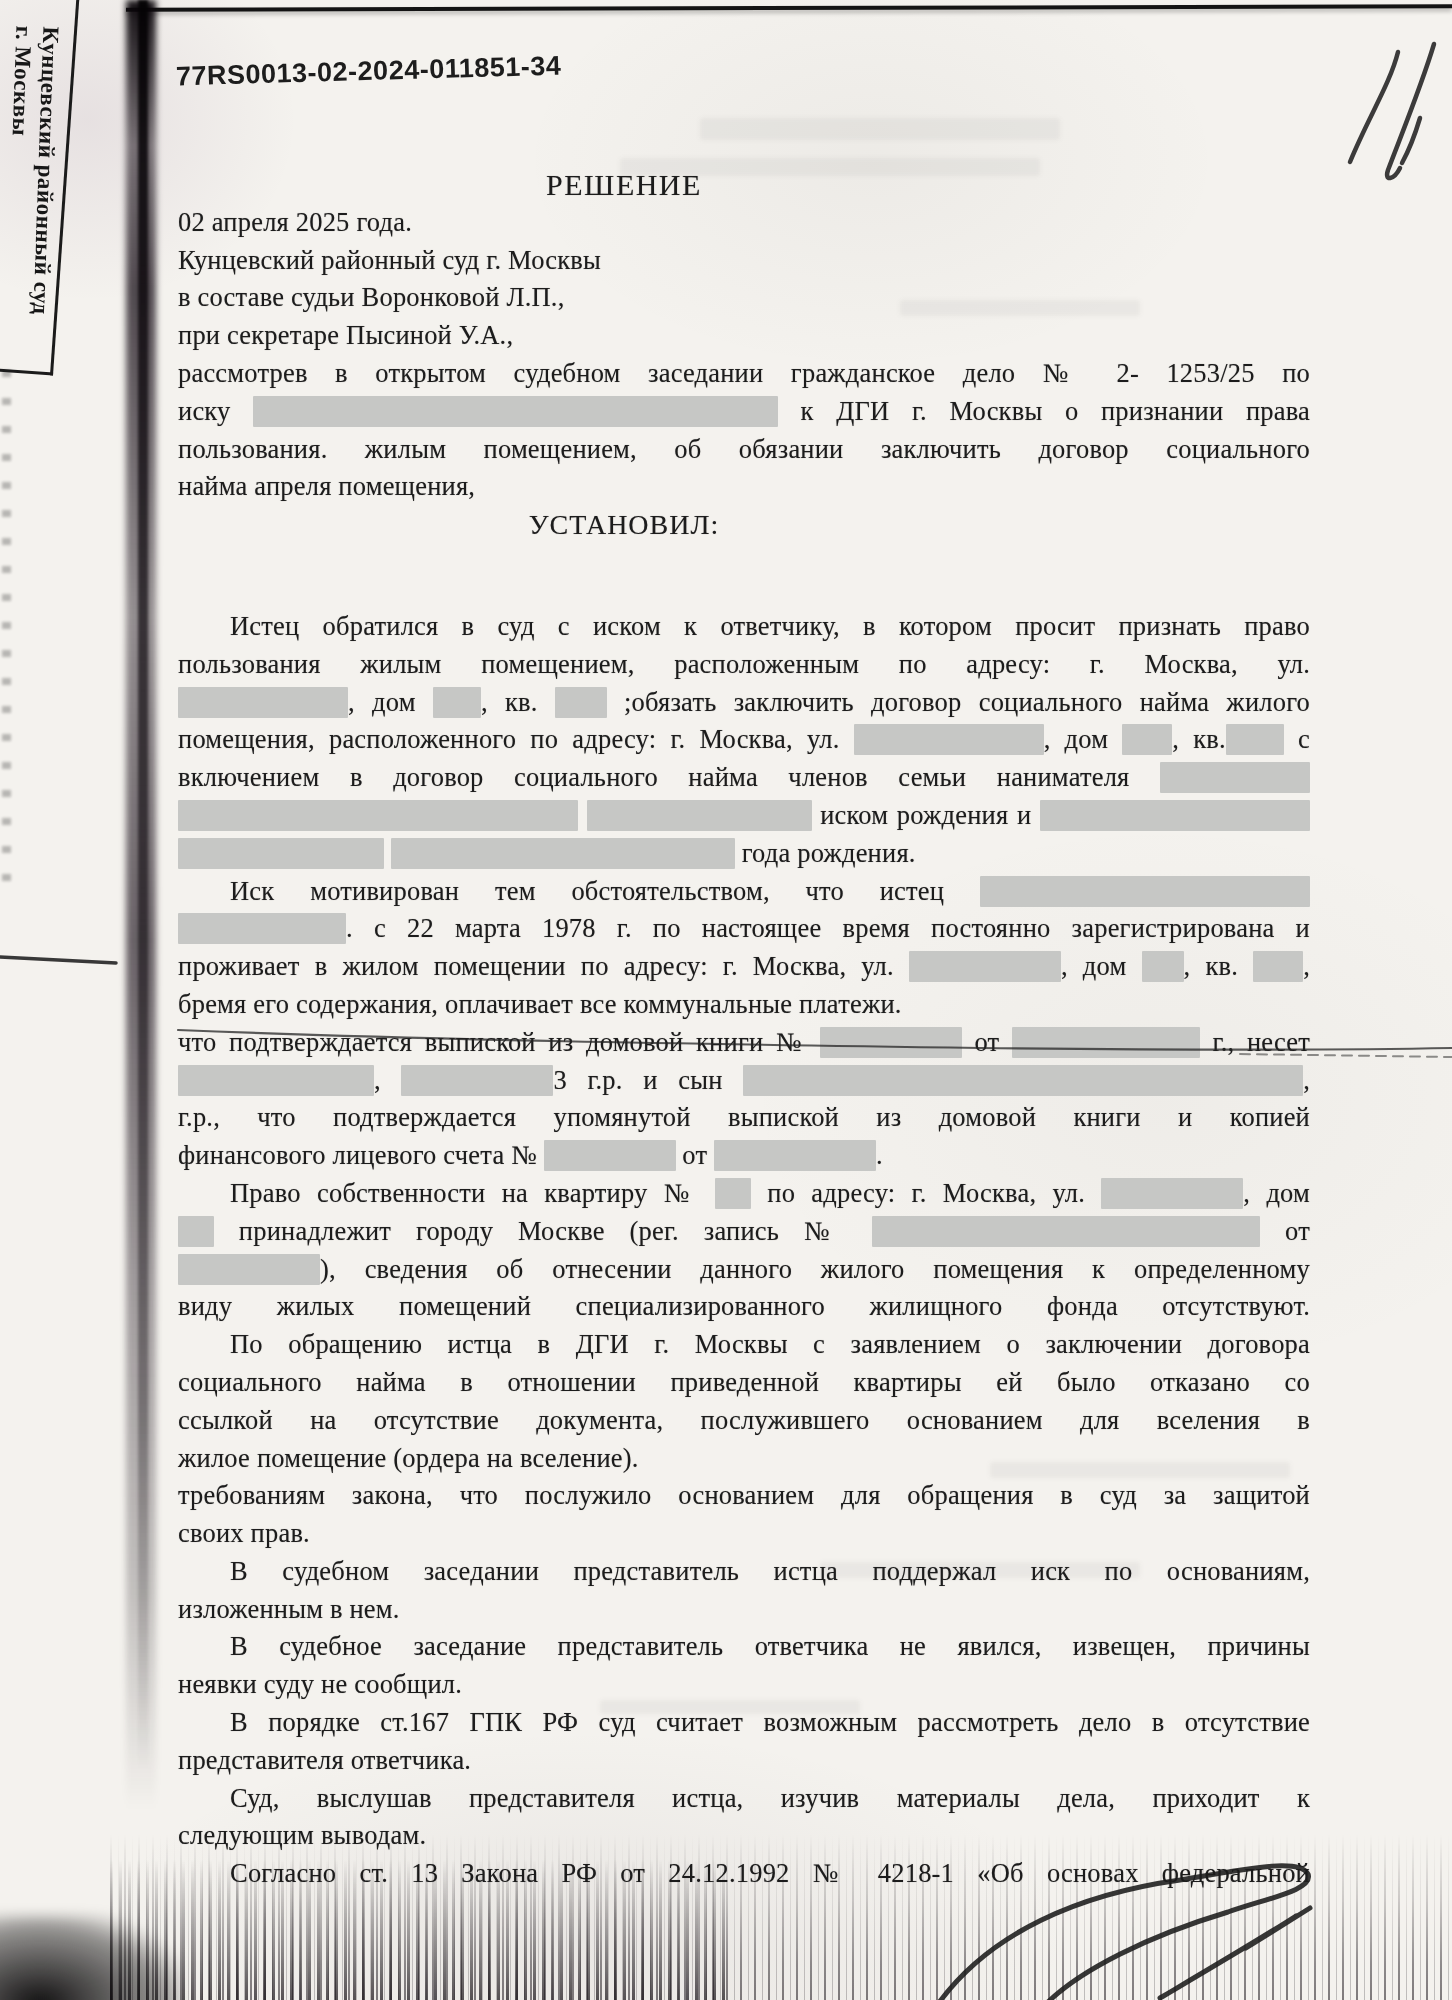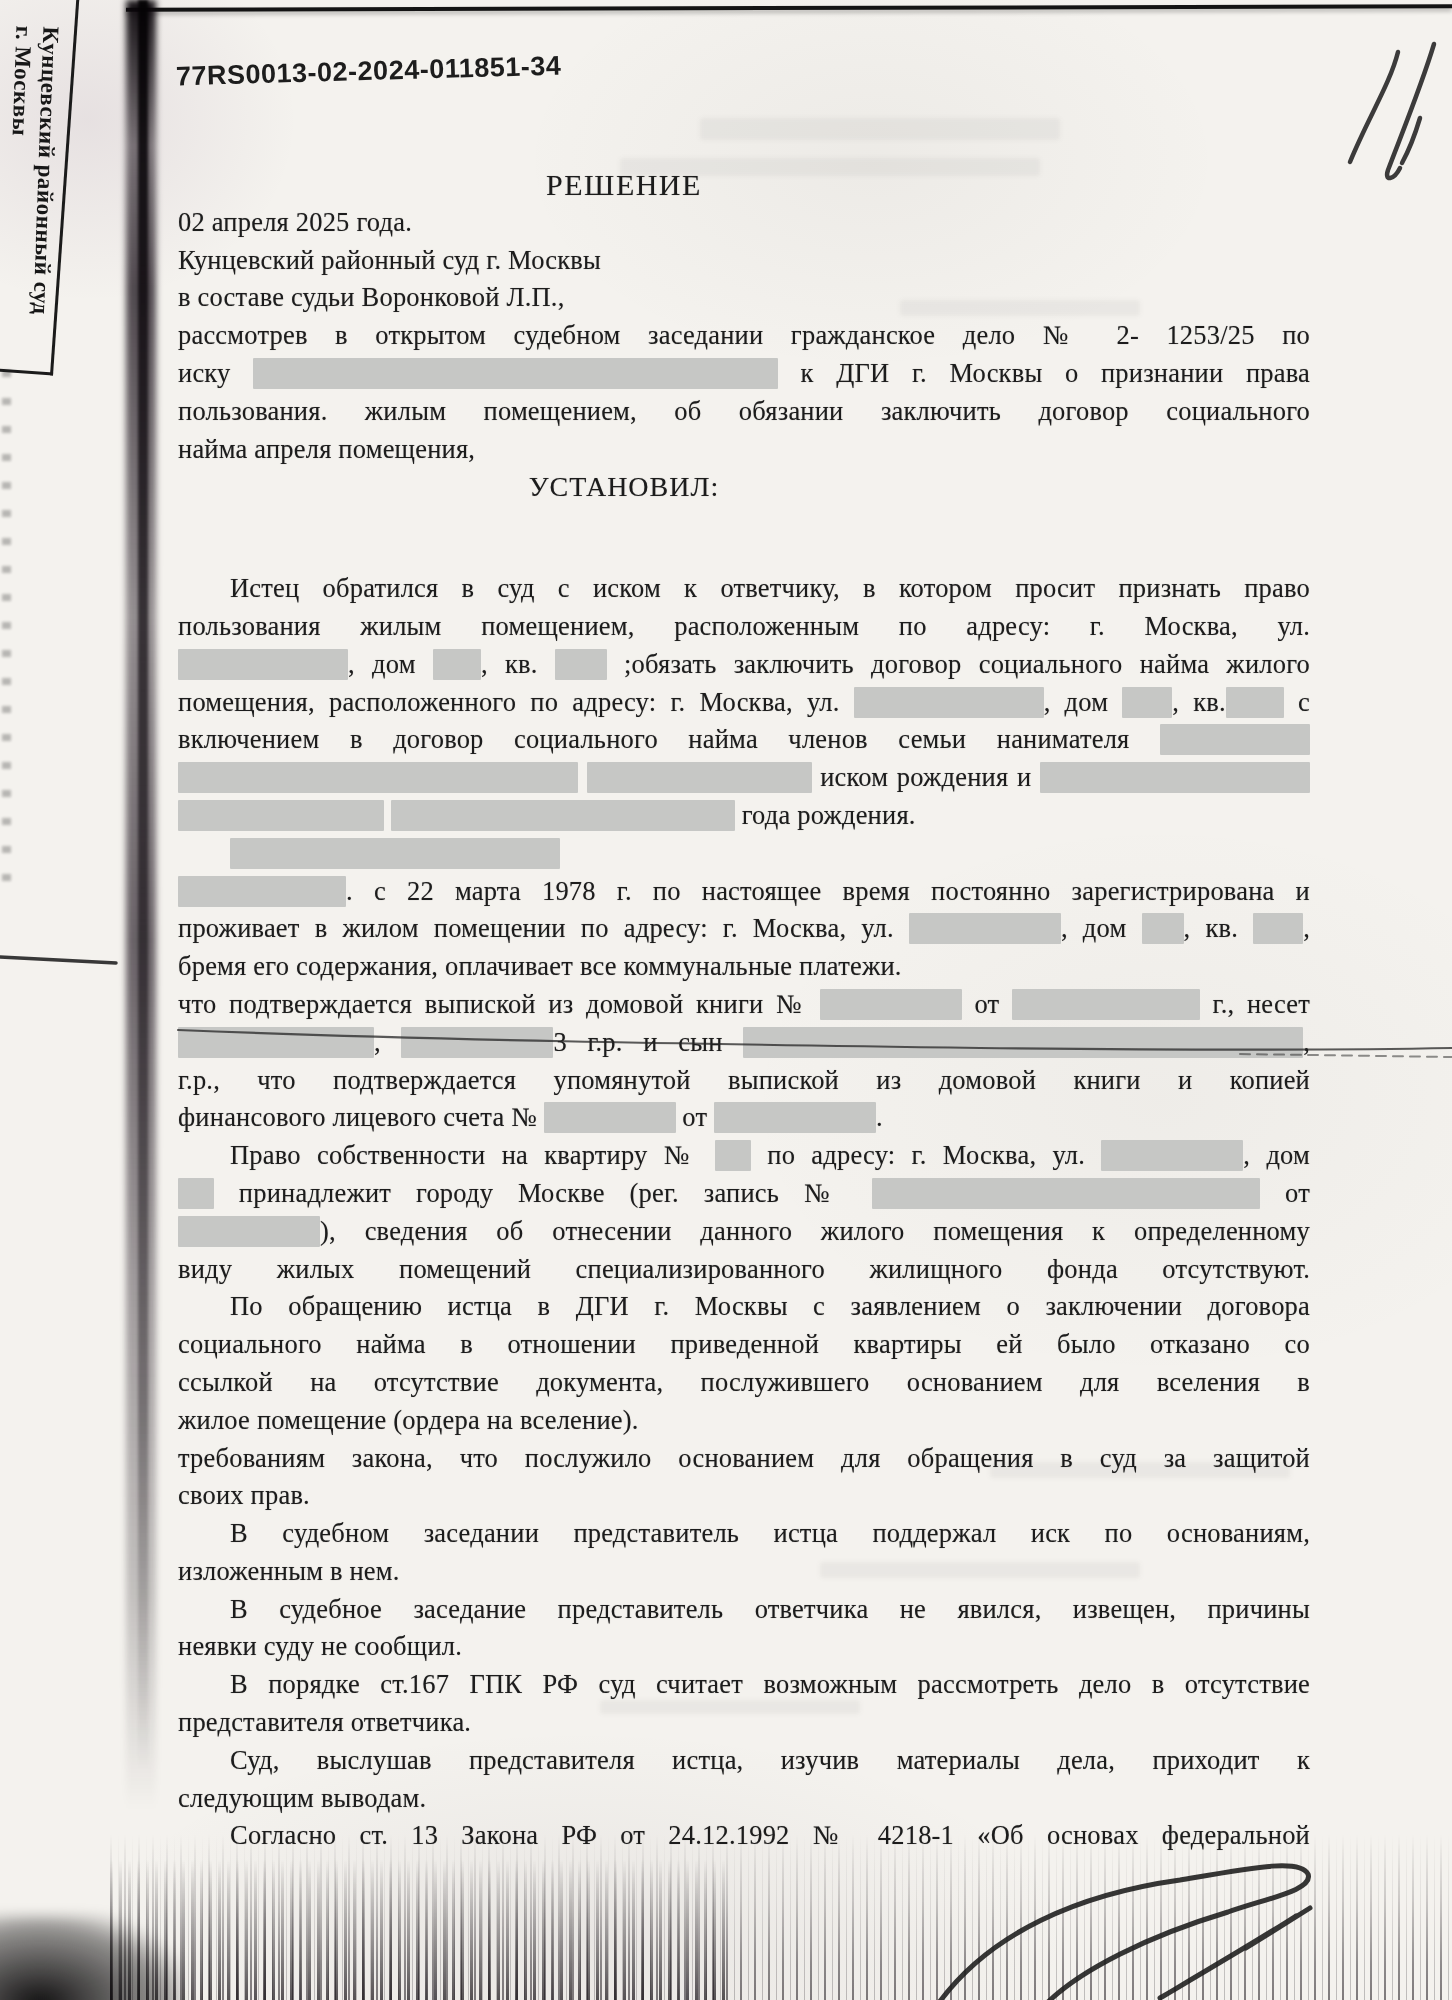--- a/index.html
+++ b/index.html
@@ -92,34 +92,35 @@
   <div class="ghost" style="left:900px;top:300px;width:240px;height:16px;"></div>
   <div class="ghost" style="left:990px;top:1462px;width:300px;height:16px;"></div>
   <div class="ghost" style="left:820px;top:1562px;width:320px;height:16px;"></div>
   <div class="ghost" style="left:600px;top:1700px;width:260px;height:14px;"></div>
 
   <div class="doc-body">
       <div class="line center title"><span>РЕШЕНИЕ</span></div>
       <div class="line left"><span>02 апреля 2025 года.</span></div>
       <div class="line left"><span>Кунцевский районный суд г. Москвы</span></div>
       <div class="line left"><span>в составе судьи Воронковой Л.П.,</span></div>
+      <div class="line left"><span>при секретаре Пысиной У.А.,</span></div>
       <div class="line just"><span>рассмотрев в открытом судебном заседании гражданское дело № 2- 1253/25 по</span></div>
       <div class="line just"><span>иску </span><span class="redact" style="width: 525px;"></span><span> к ДГИ г. Москвы о признании права</span></div>
       <div class="line just"><span>пользования. жилым помещением, об обязании заключить договор социального</span></div>
       <div class="line left"><span>найма апреля помещения,</span></div>
       <div class="line center heading"><span>УСТАНОВИЛ:</span></div>
       <div class="line blank"></div>
       <div class="line just ind"><span>Истец обратился в суд с иском к ответчику, в котором просит признать право</span></div>
       <div class="line just"><span>пользования жилым помещением, расположенным по адресу: г. Москва, ул.</span></div>
       <div class="line just"><span class="redact" style="width: 170px;"></span><span>, дом </span><span class="redact" style="width: 48px;"></span><span>, кв. </span><span class="redact" style="width: 52px;"></span><span> ;обязать заключить договор социального найма жилого</span></div>
       <div class="line just"><span>помещения, расположенного по адресу: г. Москва, ул. </span><span class="redact" style="width: 190px;"></span><span>, дом </span><span class="redact" style="width: 50px;"></span><span>, кв.</span><span class="redact" style="width: 58px;"></span><span> с</span></div>
       <div class="line just"><span>включением в договор социального найма членов семьи нанимателя </span><span class="redact" style="width: 150px;"></span></div>
       <div class="line just"><span class="redact" style="width: 400px;"></span><span> </span><span class="redact" style="width: 225px;"></span><span> иском рождения и </span><span class="redact" style="width: 270px;"></span></div>
       <div class="line left"><span class="redact" style="width: 206px;"></span><span> </span><span class="redact" style="width: 344px;"></span><span> года рождения.</span></div>
-      <div class="line just ind"><span class="redact" style="width: 330px;"></span></div>
+      <div class="line just ind"><span>Иск мотивирован тем обстоятельством, что истец </span><span class="redact" style="width: 330px;"></span></div>
       <div class="line just"><span class="redact" style="width: 168px;"></span><span>. с 22 марта 1978 г. по настоящее время постоянно зарегистрирована и</span></div>
       <div class="line just"><span>проживает в жилом помещении по адресу: г. Москва, ул. </span><span class="redact" style="width: 152px;"></span><span>, дом </span><span class="redact" style="width: 42px;"></span><span>, кв. </span><span class="redact" style="width: 50px;"></span><span>,</span></div>
       <div class="line left"><span>бремя его содержания, оплачивает все коммунальные платежи.</span></div>
       <div class="line just"><span>что подтверждается выпиской из домовой книги № </span><span class="redact" style="width: 142px;"></span><span> от </span><span class="redact" style="width: 188px;"></span><span> г., несет</span></div>
       <div class="line just"><span class="redact" style="width: 196px;"></span><span>, </span><span class="redact" style="width: 152px;"></span><span>3 г.р. и сын </span><span class="redact" style="width: 560px;"></span><span>,</span></div>
       <div class="line just"><span>г.р., что подтверждается упомянутой выпиской из домовой книги и копией</span></div>
       <div class="line left"><span>финансового лицевого счета № </span><span class="redact" style="width: 132px;"></span><span> от </span><span class="redact" style="width: 162px;"></span><span>.</span></div>
       <div class="line just ind"><span>Право собственности на квартиру № </span><span class="redact" style="width: 36px;"></span><span> по адресу: г. Москва, ул. </span><span class="redact" style="width: 142px;"></span><span>, дом</span></div>
       <div class="line just"><span class="redact" style="width: 36px;"></span><span> принадлежит городу Москве (рег. запись № </span><span class="redact" style="width: 388px;"></span><span> от</span></div>
       <div class="line just"><span class="redact" style="width: 142px;"></span><span>), сведения об отнесении данного жилого помещения к определенному</span></div>

